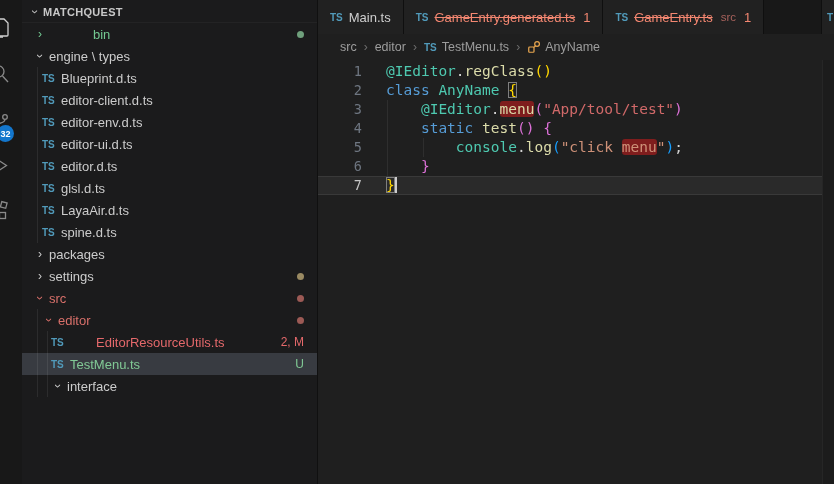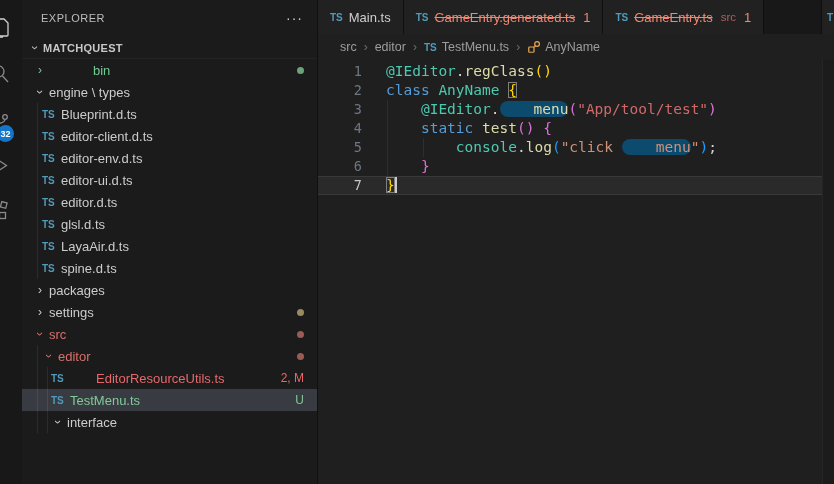--- a/index.html
+++ b/index.html
@@ -73,21 +73,21 @@
 
   .code-wrap { flex:1; display:flex; position:relative; min-height:0; }
   .code-col { flex:1; position:relative; padding-top:2px; min-width:0; }
   .code-line { height:19px; line-height:19px; display:flex;
     font-family:"DejaVu Sans Mono","Liberation Mono",monospace; font-size:14.5px; }
   .code-line.current { background:rgba(255,255,255,0.05);
     box-shadow: inset 0 1px 0 rgba(255,255,255,0.07), inset 0 -1px 0 rgba(255,255,255,0.07); }
   .ln { width:44px; text-align:right; color:#6E7681; font-size:13.5px; flex:none; }
   .current .ln { color:#c6c6c6; }
   .codetext { white-space:pre; margin-left:24px; color:#D4D4D4; }
-  .tok-hl { background:#0c4a6e; border-radius:8px;padding-left:34px; }
+  .tok-hl { background:#7f1d1d; border-radius:3px; }
   .tok-box { outline:1px solid #7f7f7f; outline-offset:-1px; }
   .cursor { display:inline-block; width:2px; height:16px; background:#cccccc;
     vertical-align:middle; margin-top:-2px; }
   .code-guide { position:absolute; width:1px; background:#2e2e2e; }
   .minimap { width:12px; flex:none; background:#1c1c1c; border-left:1px solid #262626; }
 </style>
 </head>
 <body>
 
 <div id="app">
@@ -127,25 +127,20 @@
         <svg width="24" height="24" viewBox="0 0 24 24" fill="none" stroke="#8a8a8a" stroke-width="1.3">
           <rect x="4" y="12.5" width="6" height="6"></rect>
             <rect x="11.5" y="12.5" width="6" height="6"></rect>
           <rect x="4" y="5" width="6" height="6"></rect>
             <rect x="13" y="2.2" width="5.5" height="5.5" transform="rotate(15 15.75 4.95)"></rect>
         </svg>
       </div>
     </div>
 
     <div class="sidebar">
-      <div class="sb-header">
-        <span>EXPLORER</span>
-        <span class="spacer"></span>
-        <span class="sb-actions">···</span>
-      </div>
       <div class="sb-section">
         <span class="sec-chevron">›</span>
         <span>MATCHQUEST</span>
       </div>
       <div class="tree">
           <div class="row">
             <span class="indent" style="width: 11px;"></span>
             <span class="twisty" style="color: rgb(115, 201, 145);">›</span>
             <span class="row-label" style="color: rgb(115, 201, 145); padding-left: 44px;">bin</span>
             <span class="row-right">

